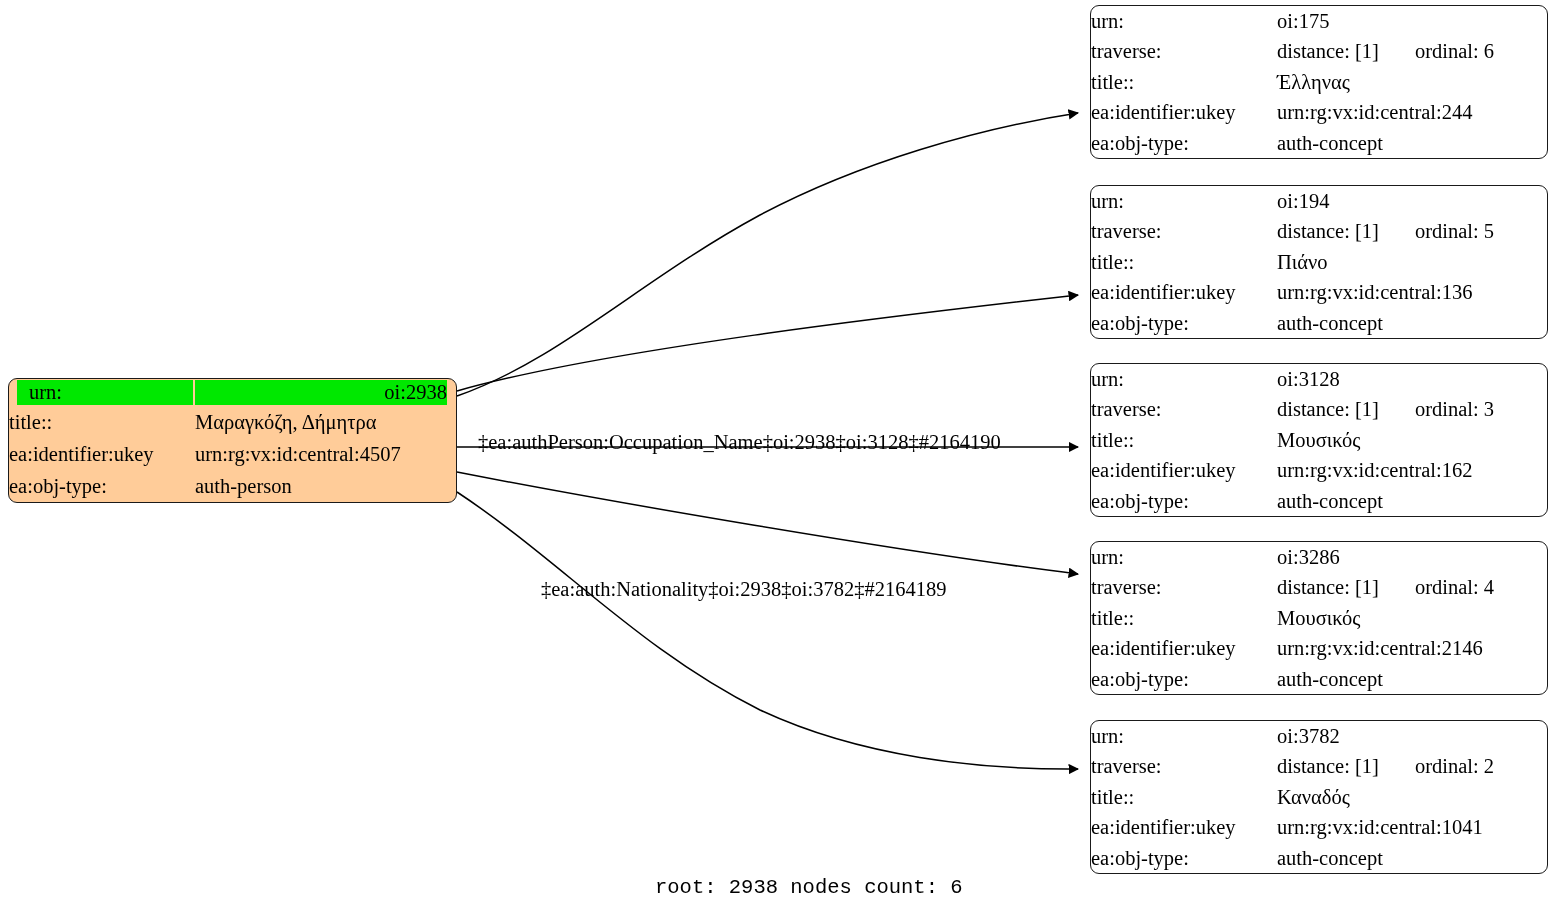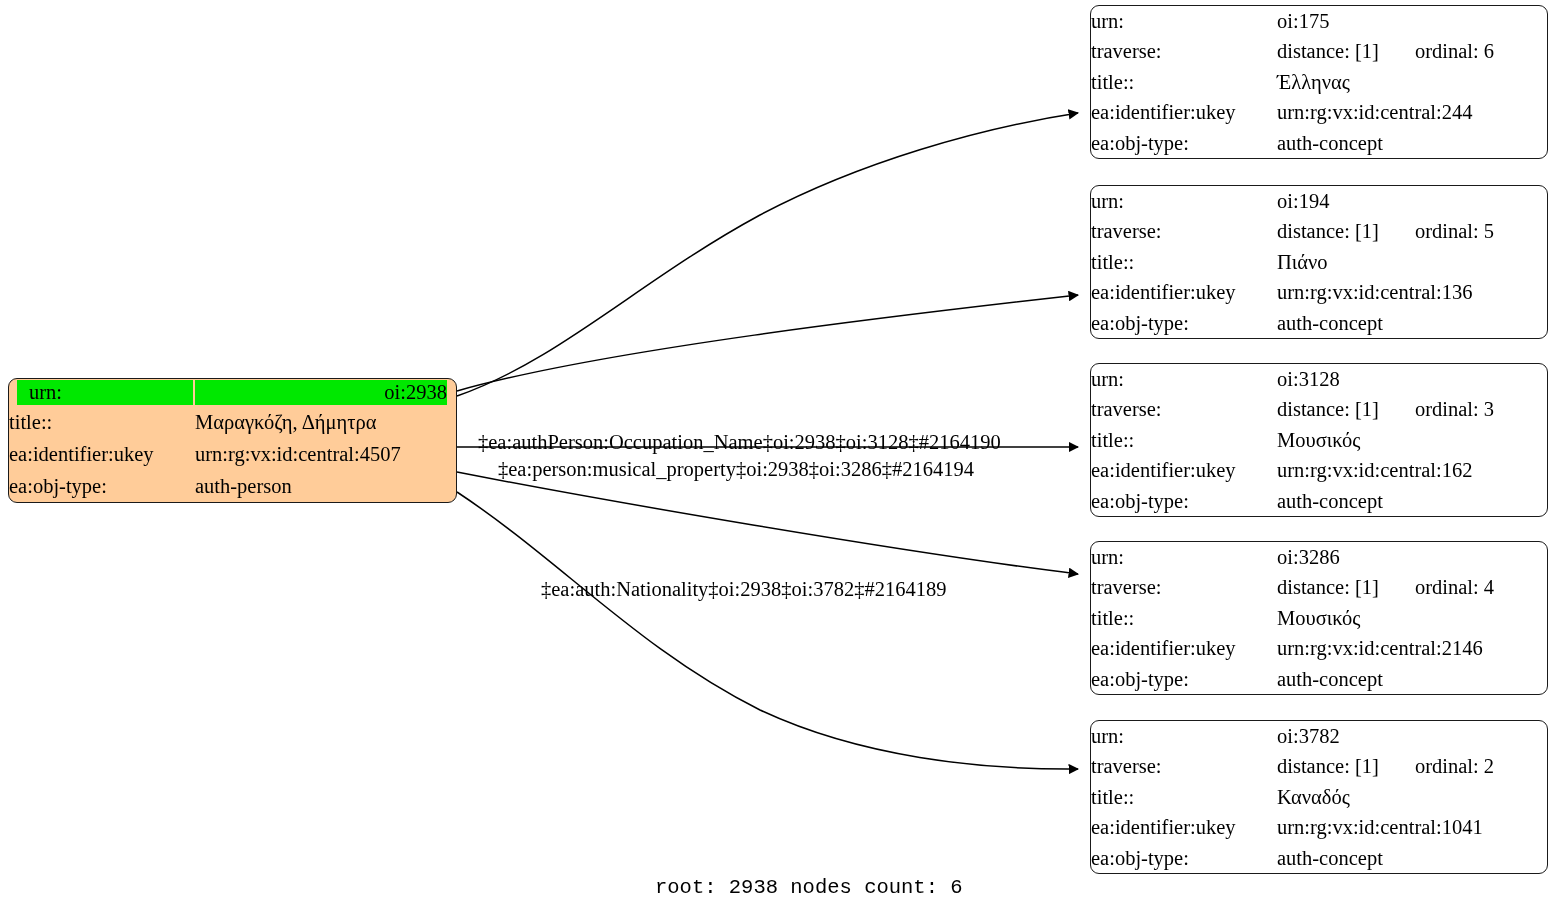--- a/index.html
+++ b/index.html
@@ -146,21 +146,20 @@
 
     <path d="M 457,472 C 600,500 900,552 1078,574" fill="none" stroke="#000000" stroke-width="1.5" marker-end="url(#arrow)"></path>
 
     <path d="M 457,492 C 560,560 640,650 760,710 C 860,757 980,770 1078,769" fill="none" stroke="#000000" stroke-width="1.5" marker-end="url(#arrow)"></path>
   </svg>
 
 
 
   <div class="edge-label" style="left:478px; top:432px;">‡ea:authPerson:Occupation_Name‡oi:2938‡oi:3128‡#2164190</div>
 
-  <div class="edge-label" style="left:498px; top:459px;">‡ea:person:musical_property‡oi:2938‡oi:3286‡#2164194</div>
 
   <div class="edge-label" style="left:541px; top:579px;text-align:center;">‡ea:auth:Nationality‡oi:2938‡oi:3782‡#2164189</div>
 
   <div class="node node-root" style="left:8px; top:378px; width:449px; height:125px;">
     <table class="node-table">
       <tbody>
           <tr class="root-row-urn">
         <td class="col-key" style="padding-left:0;">
           <span class="hl-block hl-block-key">urn:</span>
         </td>

